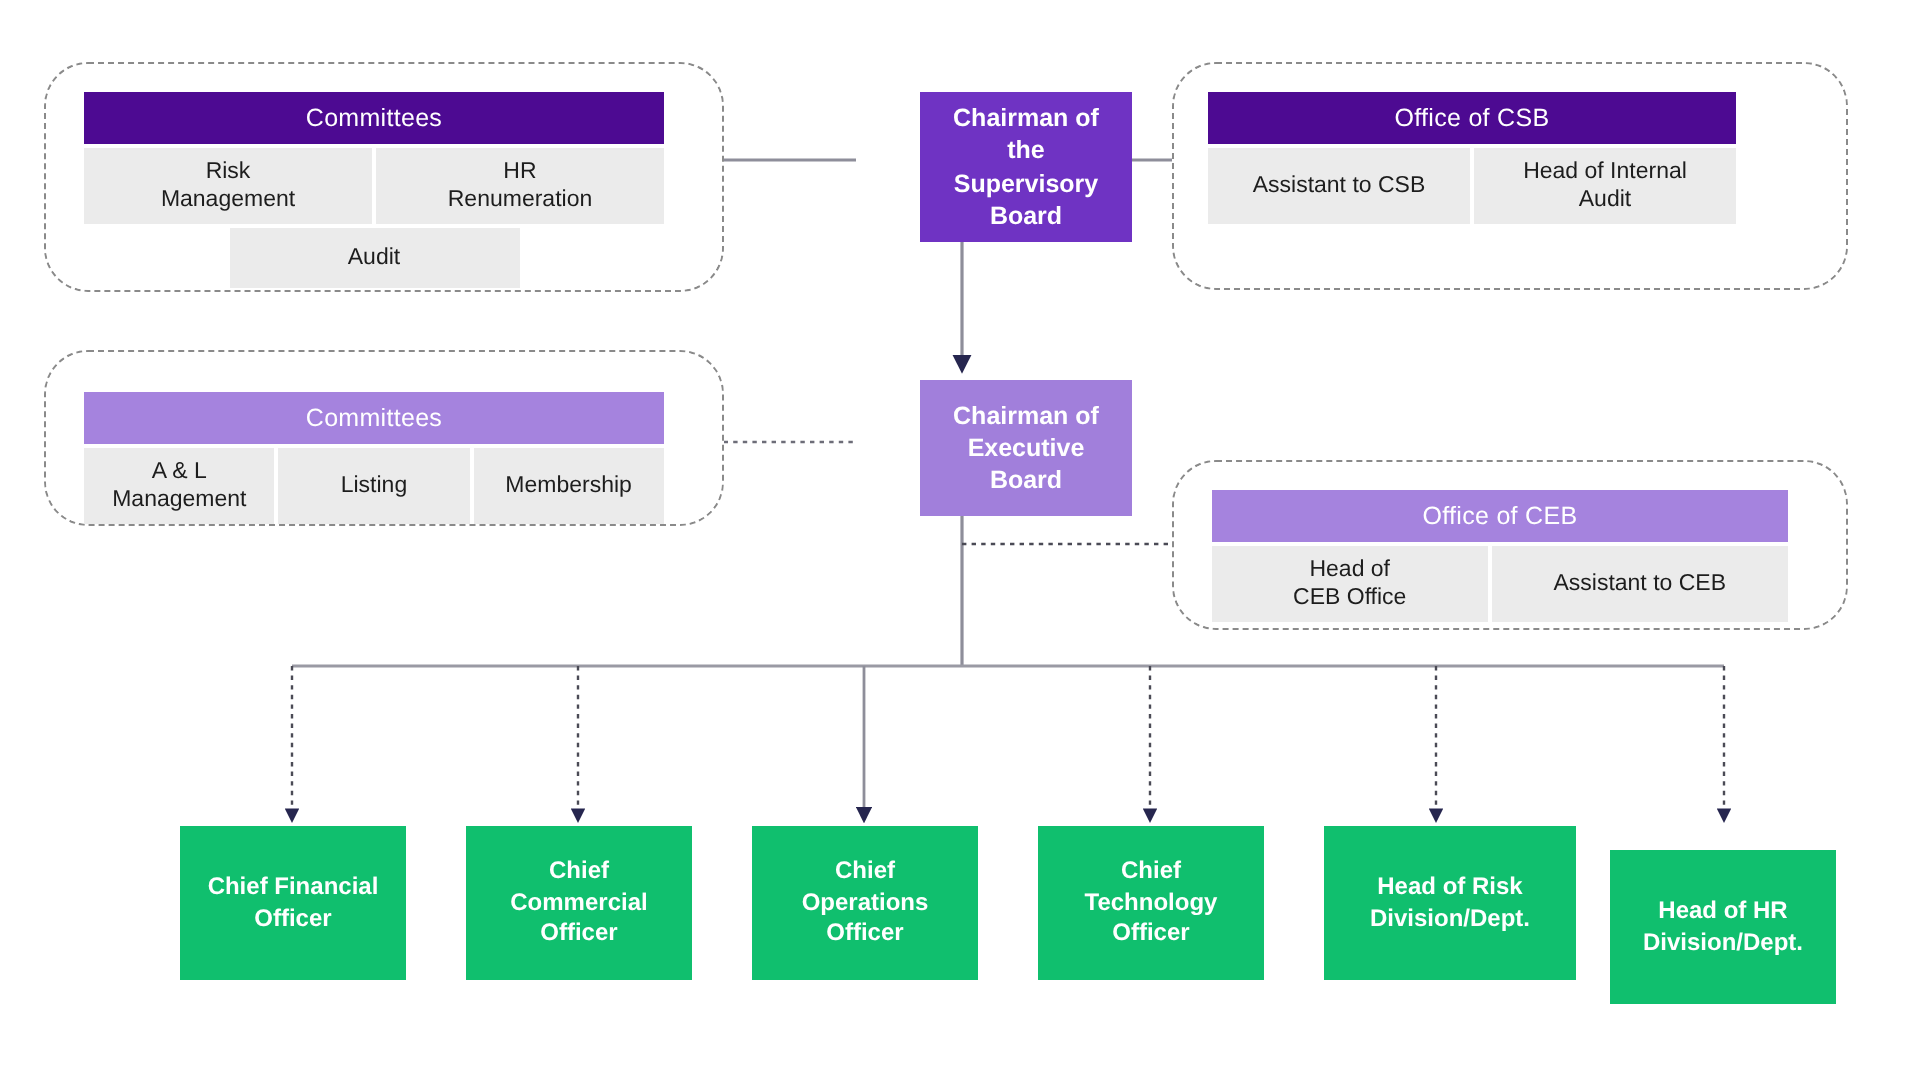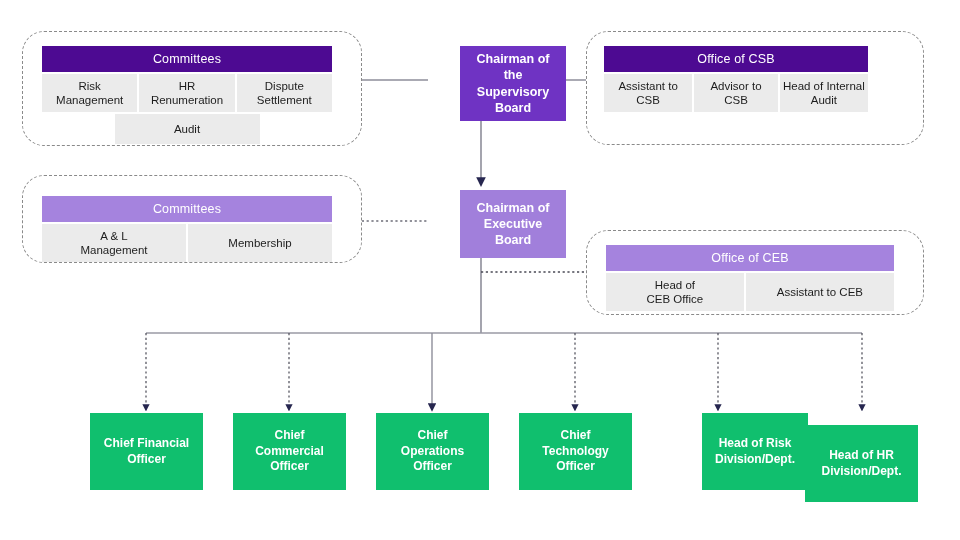--- a/index.html
+++ b/index.html
@@ -157,40 +157,39 @@
 
   <div class="panel-group" style="left:22px; top:175px; width:340px; height:88px;"></div>
 
   <div class="panel-group" style="left:586px; top:230px; width:338px; height:85px;"></div>
 
   <div class="cluster" style="left:42px; top:46px; width:290px;">
     <div class="cluster-header dark">Committees</div>
     <div class="cluster-row">
       <div class="cell" style="flex:1">Risk<br>Management</div>
       <div class="cell" style="flex:1">HR<br>Renumeration</div>
-      <div class="cell" style="flex:1">Dispute<br>Settlement</div>
     </div>
     <div class="cluster-row" style="justify-content:center;">
       <div class="cell" style="width:145px; margin:0 auto;">Audit</div>
     </div>
   </div>
 
   <div class="cluster" style="left:604px; top:46px; width:264px;">
     <div class="cluster-header dark">Office of CSB</div>
     <div class="cluster-row">
       <div class="cell" style="flex:1.02">Assistant to CSB</div>
-      <div class="cell" style="flex:0.96">Advisor to CSB</div>
       <div class="cell" style="flex:1.02">Head of Internal<br>Audit</div>
     </div>
   </div>
 
   <div class="cluster" style="left:42px; top:196px; width:290px;">
     <div class="cluster-header light">Committees</div>
     <div class="cluster-row">
       <div class="cell" style="flex:1">A &amp; L<br>Management</div>
+      <div class="cell" style="flex:1">Listing</div>
       <div class="cell" style="flex:1">Membership</div>
     </div>
   </div>
 
   <div class="cluster" style="left:606px; top:245px; width:288px;">
     <div class="cluster-header light">Office of CEB</div>
     <div class="cluster-row">
       <div class="cell" style="flex:1">Head of<br>CEB Office</div>
       <div class="cell" style="flex:1.08">Assistant to CEB</div>
     </div>
@@ -201,17 +200,17 @@
   <div class="node-primary soft" style="left:428px; top:190px; width:106px; height:68px;">Chairman of<br>Executive<br>Board</div>
 
   <div class="node-leaf" style="left:90px; top:413px; width:113px; height:77px;">Chief Financial<br>Officer</div>
 
   <div class="node-leaf" style="left:233px; top:413px; width:113px; height:77px;">Chief<br>Commercial<br>Officer</div>
 
   <div class="node-leaf" style="left:376px; top:413px; width:113px; height:77px;">Chief<br>Operations<br>Officer</div>
 
   <div class="node-leaf" style="left:519px; top:413px; width:113px; height:77px;">Chief<br>Technology<br>Officer</div>
 
-  <div class="node-leaf" style="left:662px; top:413px; width:106px; height:77px;margin-left:40px;">Head of Risk<br>Division/Dept.</div>
+  <div class="node-leaf" style="left:662px; top:413px; width:126px; height:77px;">Head of Risk<br>Division/Dept.</div>
 
   <div class="node-leaf" style="left:805px; top:413px; width:113px; height:77px;margin-top:12px;">Head of HR<br>Division/Dept.</div>
 
 </div>
 
 </body></html>

